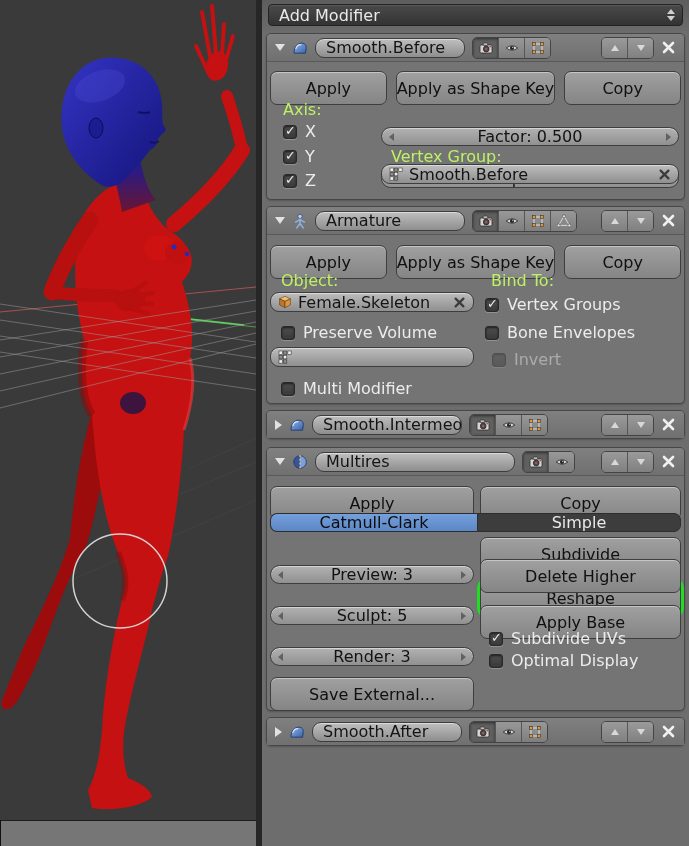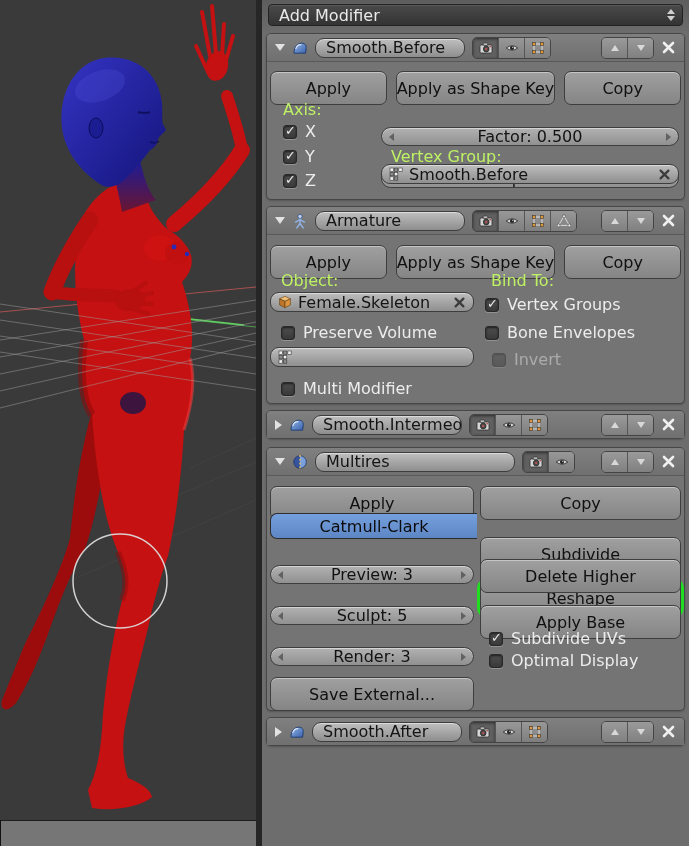--- a/index.html
+++ b/index.html
@@ -68,21 +68,21 @@
       background:linear-gradient(#4d4d4d,#3a3a3a);box-shadow:inset 0 1px 2px rgba(0,0,0,.6),0 1px 0 rgba(255,255,255,.22);
       position:relative;flex:none;}
   .cb.checked::after{content:"✓";position:absolute;left:1px;top:-3px;color:#ececec;font-size:13px;font-weight:bold;}
   .cblab{color:#ececec;}
   .disabled{opacity:.45;}
   .field{box-sizing:border-box;height:20px;border:1px solid #3d3d3d;border-radius:9px;
          background:linear-gradient(#bdbdbd,#8f8f8f);color:#141414;display:flex;align-items:center;
          gap:6px;padding:0 7px;box-shadow:inset 0 1px 0 rgba(255,255,255,.45);}
   .field .fx{margin-left:auto;width:13px;height:13px;color:#3c3c3c;flex:none;}
   .seg2{display:flex;position:absolute;}
-  .segbtn{box-sizing:border-box;height:26px;display:flex;align-items:center;justify-content:center;border:1px solid #2d2d2d;}
+  .segbtn{box-sizing:border-box;height:19px;display:flex;align-items:center;justify-content:center;border:1px solid #2d2d2d;}
   .segbtn.blue{background:linear-gradient(#74a0dd,#5d86c4);color:#0c0c0c;border-radius:7px 0 0 7px;border-right:none;}
   .segbtn.dark{background:#3d3d3d;color:#e9e9e9;border-radius:0 7px 7px 0;}
   .greenhl{box-shadow:0 0 0 3px #21dd21;}
 </style>
 </head>
 <body>
 
 <svg width="0" height="0" style="position:absolute" aria-hidden="true">
   <defs>
     <linearGradient id="gBlue" x1="0" y1="0" x2="1" y2="1">
@@ -499,20 +499,21 @@
             </span>
         </div>
         <svg class="xbtn" viewBox="0 0 12 12">
             <use href="#i-x"></use>
           </svg>
       </div>
       <div class="abs btn" style="left:3px;top:38px;width:204px;">Apply</div>
       <div class="abs btn" style="left:213px;top:38px;width:201px;">Copy</div>
       <div class="seg2" style="left:3px;top:65px;width:411px;">
         <div class="segbtn blue" style="width:207px;">Catmull-Clark</div>
+        <div class="segbtn dark" style="width:204px;">Simple</div>
       </div>
       <div class="abs slider" style="left:3px;top:89px;width:204px;">
         <span class="sarr l"></span>
         <span>Preview: 3</span>
         <span class="sarr r"></span>
       </div>
       <div class="abs slider" style="left:3px;top:111px;width:204px;">
         <span class="sarr l"></span>
         <span>Sculpt: 5</span>
         <span class="sarr r"></span>

